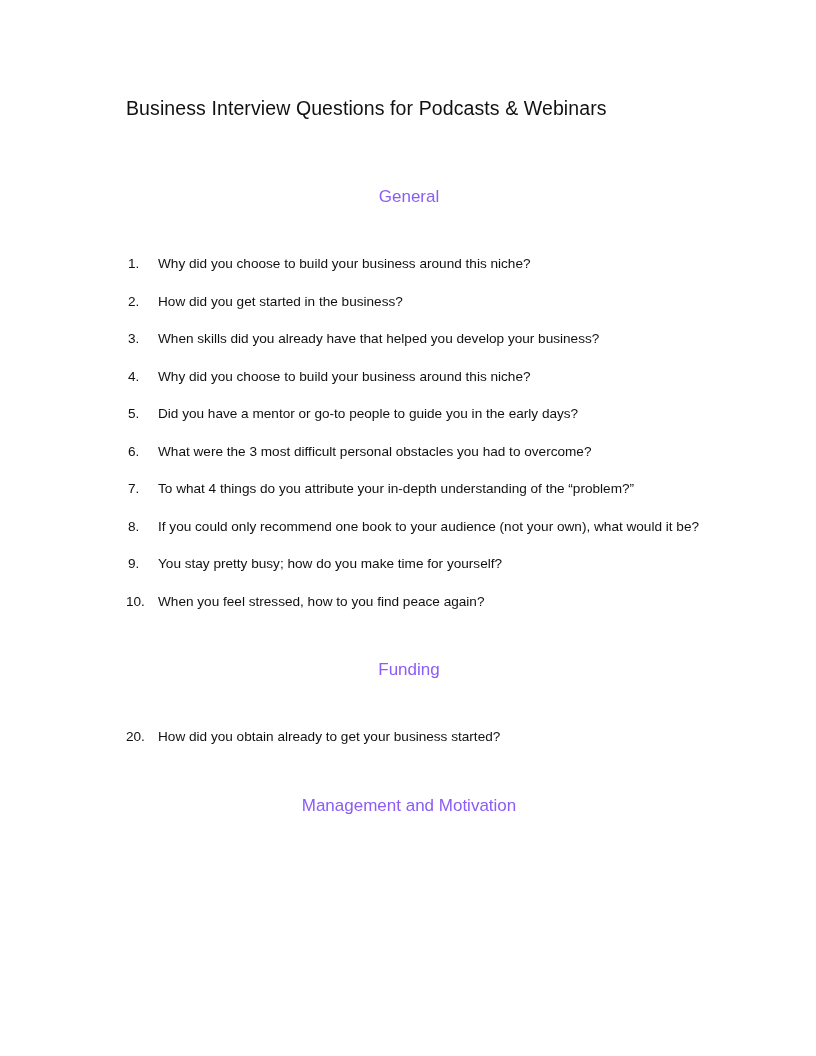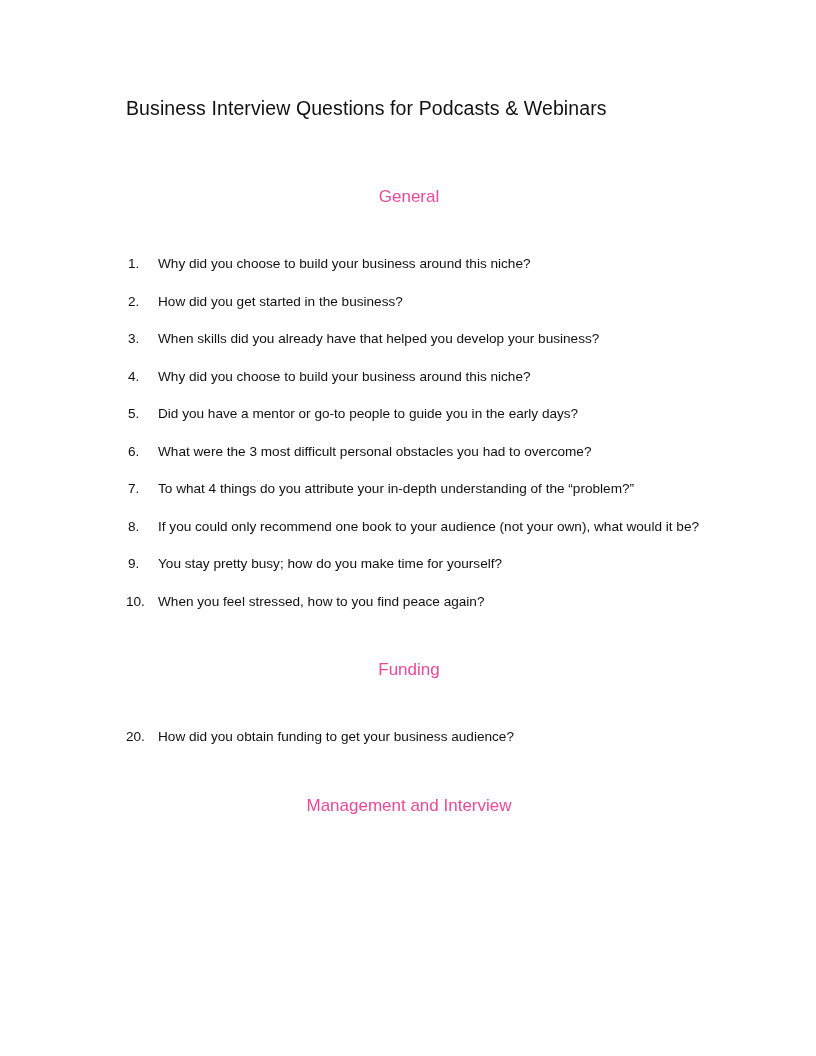--- a/index.html
+++ b/index.html
@@ -38,21 +38,21 @@
     color: #111111;
     margin: 0 0 12px 0;
     letter-spacing: 0.1px;
     white-space: nowrap;
   }
 
   .section-heading {
     font-size: 17px;
     line-height: 22px;
     font-weight: normal;
-    color: #ec4899;
+    color: #8b5cf6;
     text-align: center;
     margin: 0;
     width: 566px;
   }
 
   
   .gap-title-to-heading { height: 54px; }
   .gap-heading-to-list  { height: 47px; }
   .gap-list-to-heading  { height: 48px; }
 
@@ -153,25 +153,25 @@
 
     <div class="gap-list-to-heading"></div>
 
     <h2 class="section-heading">Funding</h2>
 
     <div class="gap-heading-to-list"></div>
 
     <ol class="qlist">
       <li class="qitem">
         <span class="num">20.</span>
-        <span class="qtext">How did you obtain funding to get your business audience?</span>
+        <span class="qtext">How did you obtain already to get your business started?</span>
       </li>
     </ol>
 
     <div class="gap-list-to-heading"></div>
 
-    <h2 class="section-heading">Management and Interview</h2>
+    <h2 class="section-heading">Management and Motivation</h2>
 
     <div class="gap-heading-to-list"></div>
 
 
   </div>
 </div>
 
 </body></html>

